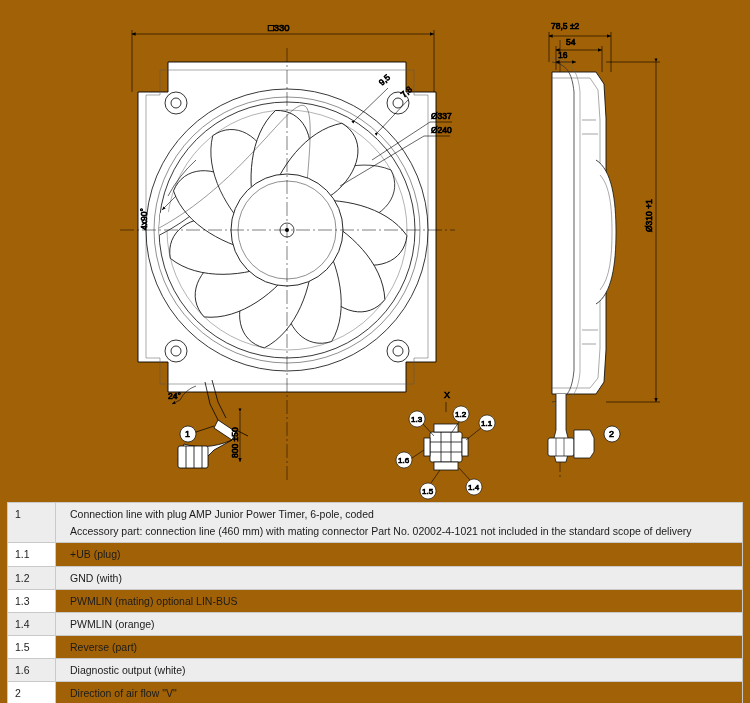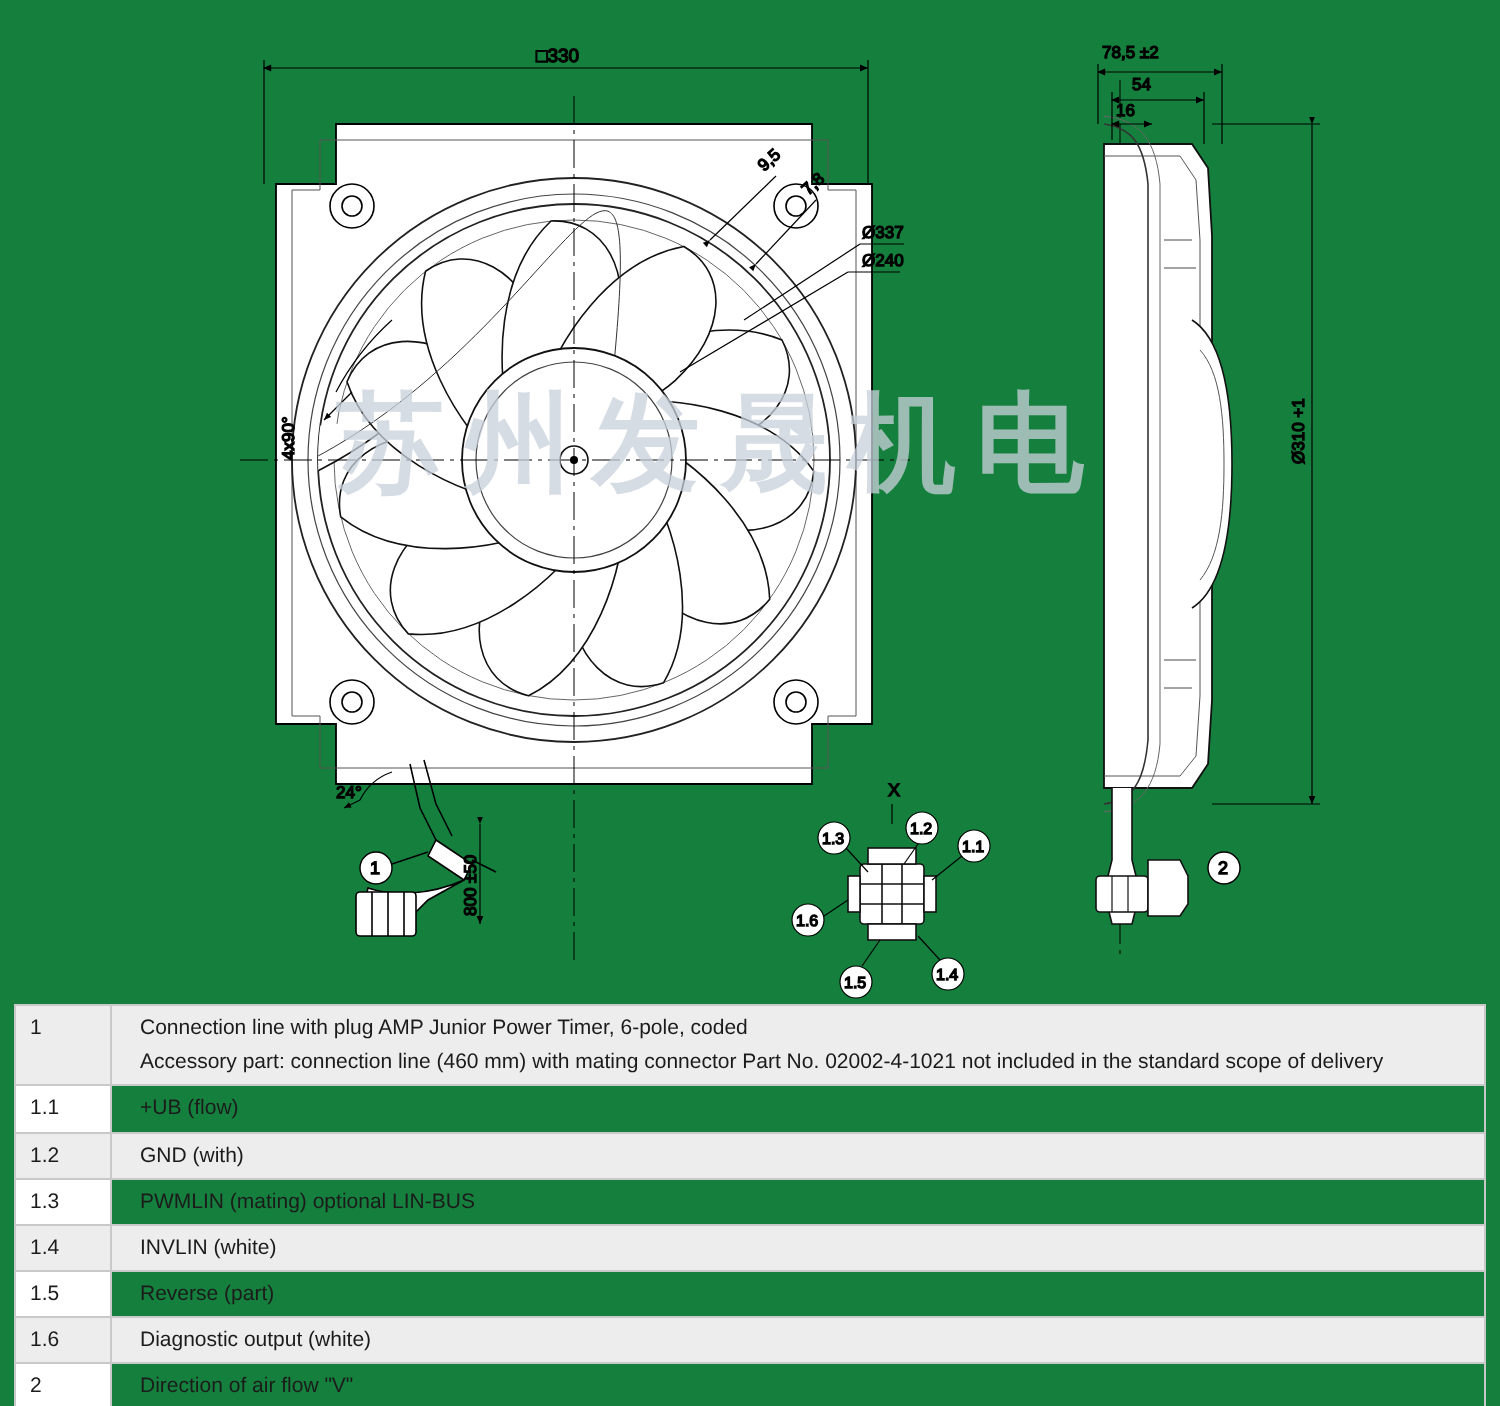--- a/index.html
+++ b/index.html
@@ -12,21 +12,21 @@
     height: 703px;
     font-family: "Liberation Sans", sans-serif;
     color: #111;
     overflow: hidden;
     position: relative;
   }
   #page {
     position: relative;
     width: 750px;
     height: 703px;
-    background: #15803d;
+    background: #a16207;
   }
   
   #drawing {
     position: absolute;
     left: 0; top: 0;
     width: 750px;
     height: 500px;
   }
   #drawing svg {
     display: block;
@@ -325,46 +325,45 @@
           <text x="481" y="426" font-size="8">1.1</text>
           <text x="398" y="463" font-size="8">1.6</text>
           <text x="422" y="494" font-size="8">1.5</text>
           <text x="468" y="490" font-size="8">1.4</text>
         </g>
 
       </g>
     </svg>
   </div>
 
-  <div class="watermark wm-main">苏州发晟机电</div>
 
   <table id="legend">
     <tbody>
       <tr class="shade">
         <td class="idx">1</td>
         <td class="desc">
           <p>Connection line with plug AMP Junior Power Timer, 6-pole, coded</p>
           <p>Accessory part: connection line (460 mm) with mating connector Part No. 02002-4-1021 not included in the standard scope of delivery</p>
         </td>
       </tr>
       <tr>
         <td class="idx">1.1</td>
-        <td class="desc">+UB (flow)</td>
+        <td class="desc">+UB (plug)</td>
       </tr>
       <tr class="shade">
         <td class="idx">1.2</td>
         <td class="desc">GND (with)</td>
       </tr>
       <tr>
         <td class="idx">1.3</td>
         <td class="desc">PWMLIN (mating) optional LIN-BUS</td>
       </tr>
       <tr class="shade">
         <td class="idx">1.4</td>
-        <td class="desc">INVLIN (white)</td>
+        <td class="desc">PWMLIN (orange)</td>
       </tr>
       <tr>
         <td class="idx">1.5</td>
         <td class="desc">Reverse (part)</td>
       </tr>
       <tr class="shade">
         <td class="idx">1.6</td>
         <td class="desc">Diagnostic output (white)</td>
       </tr>
       <tr>

